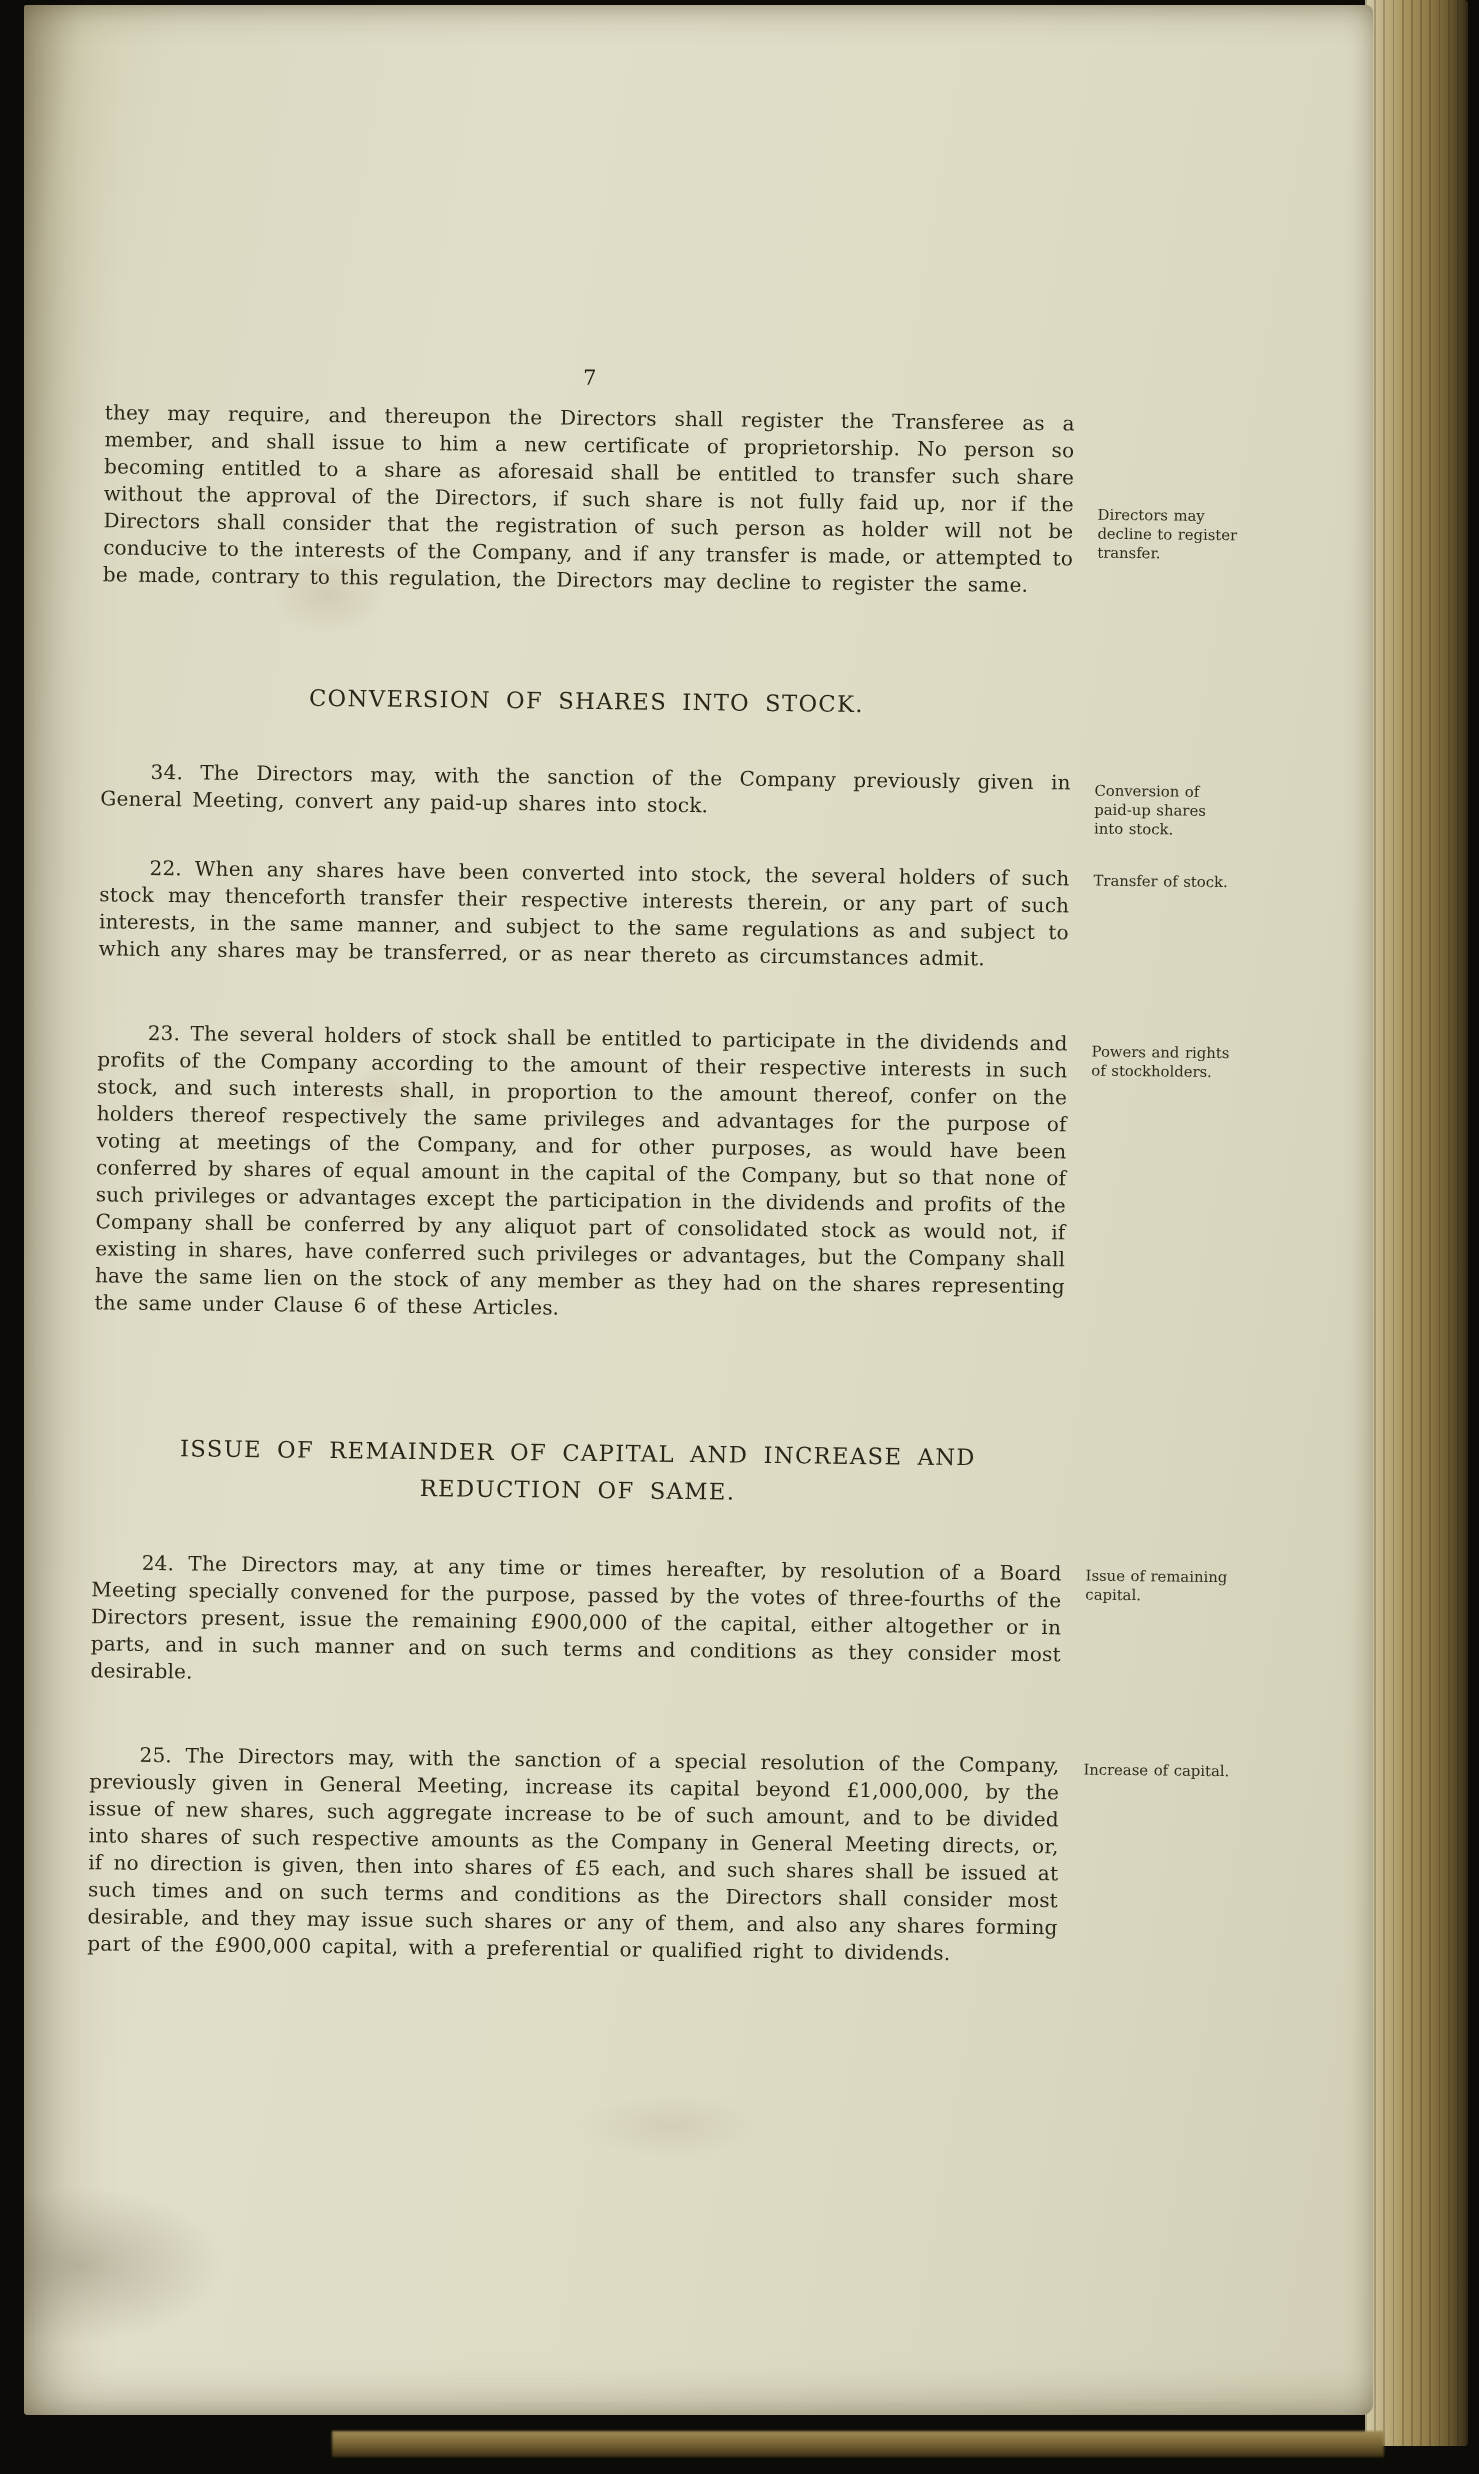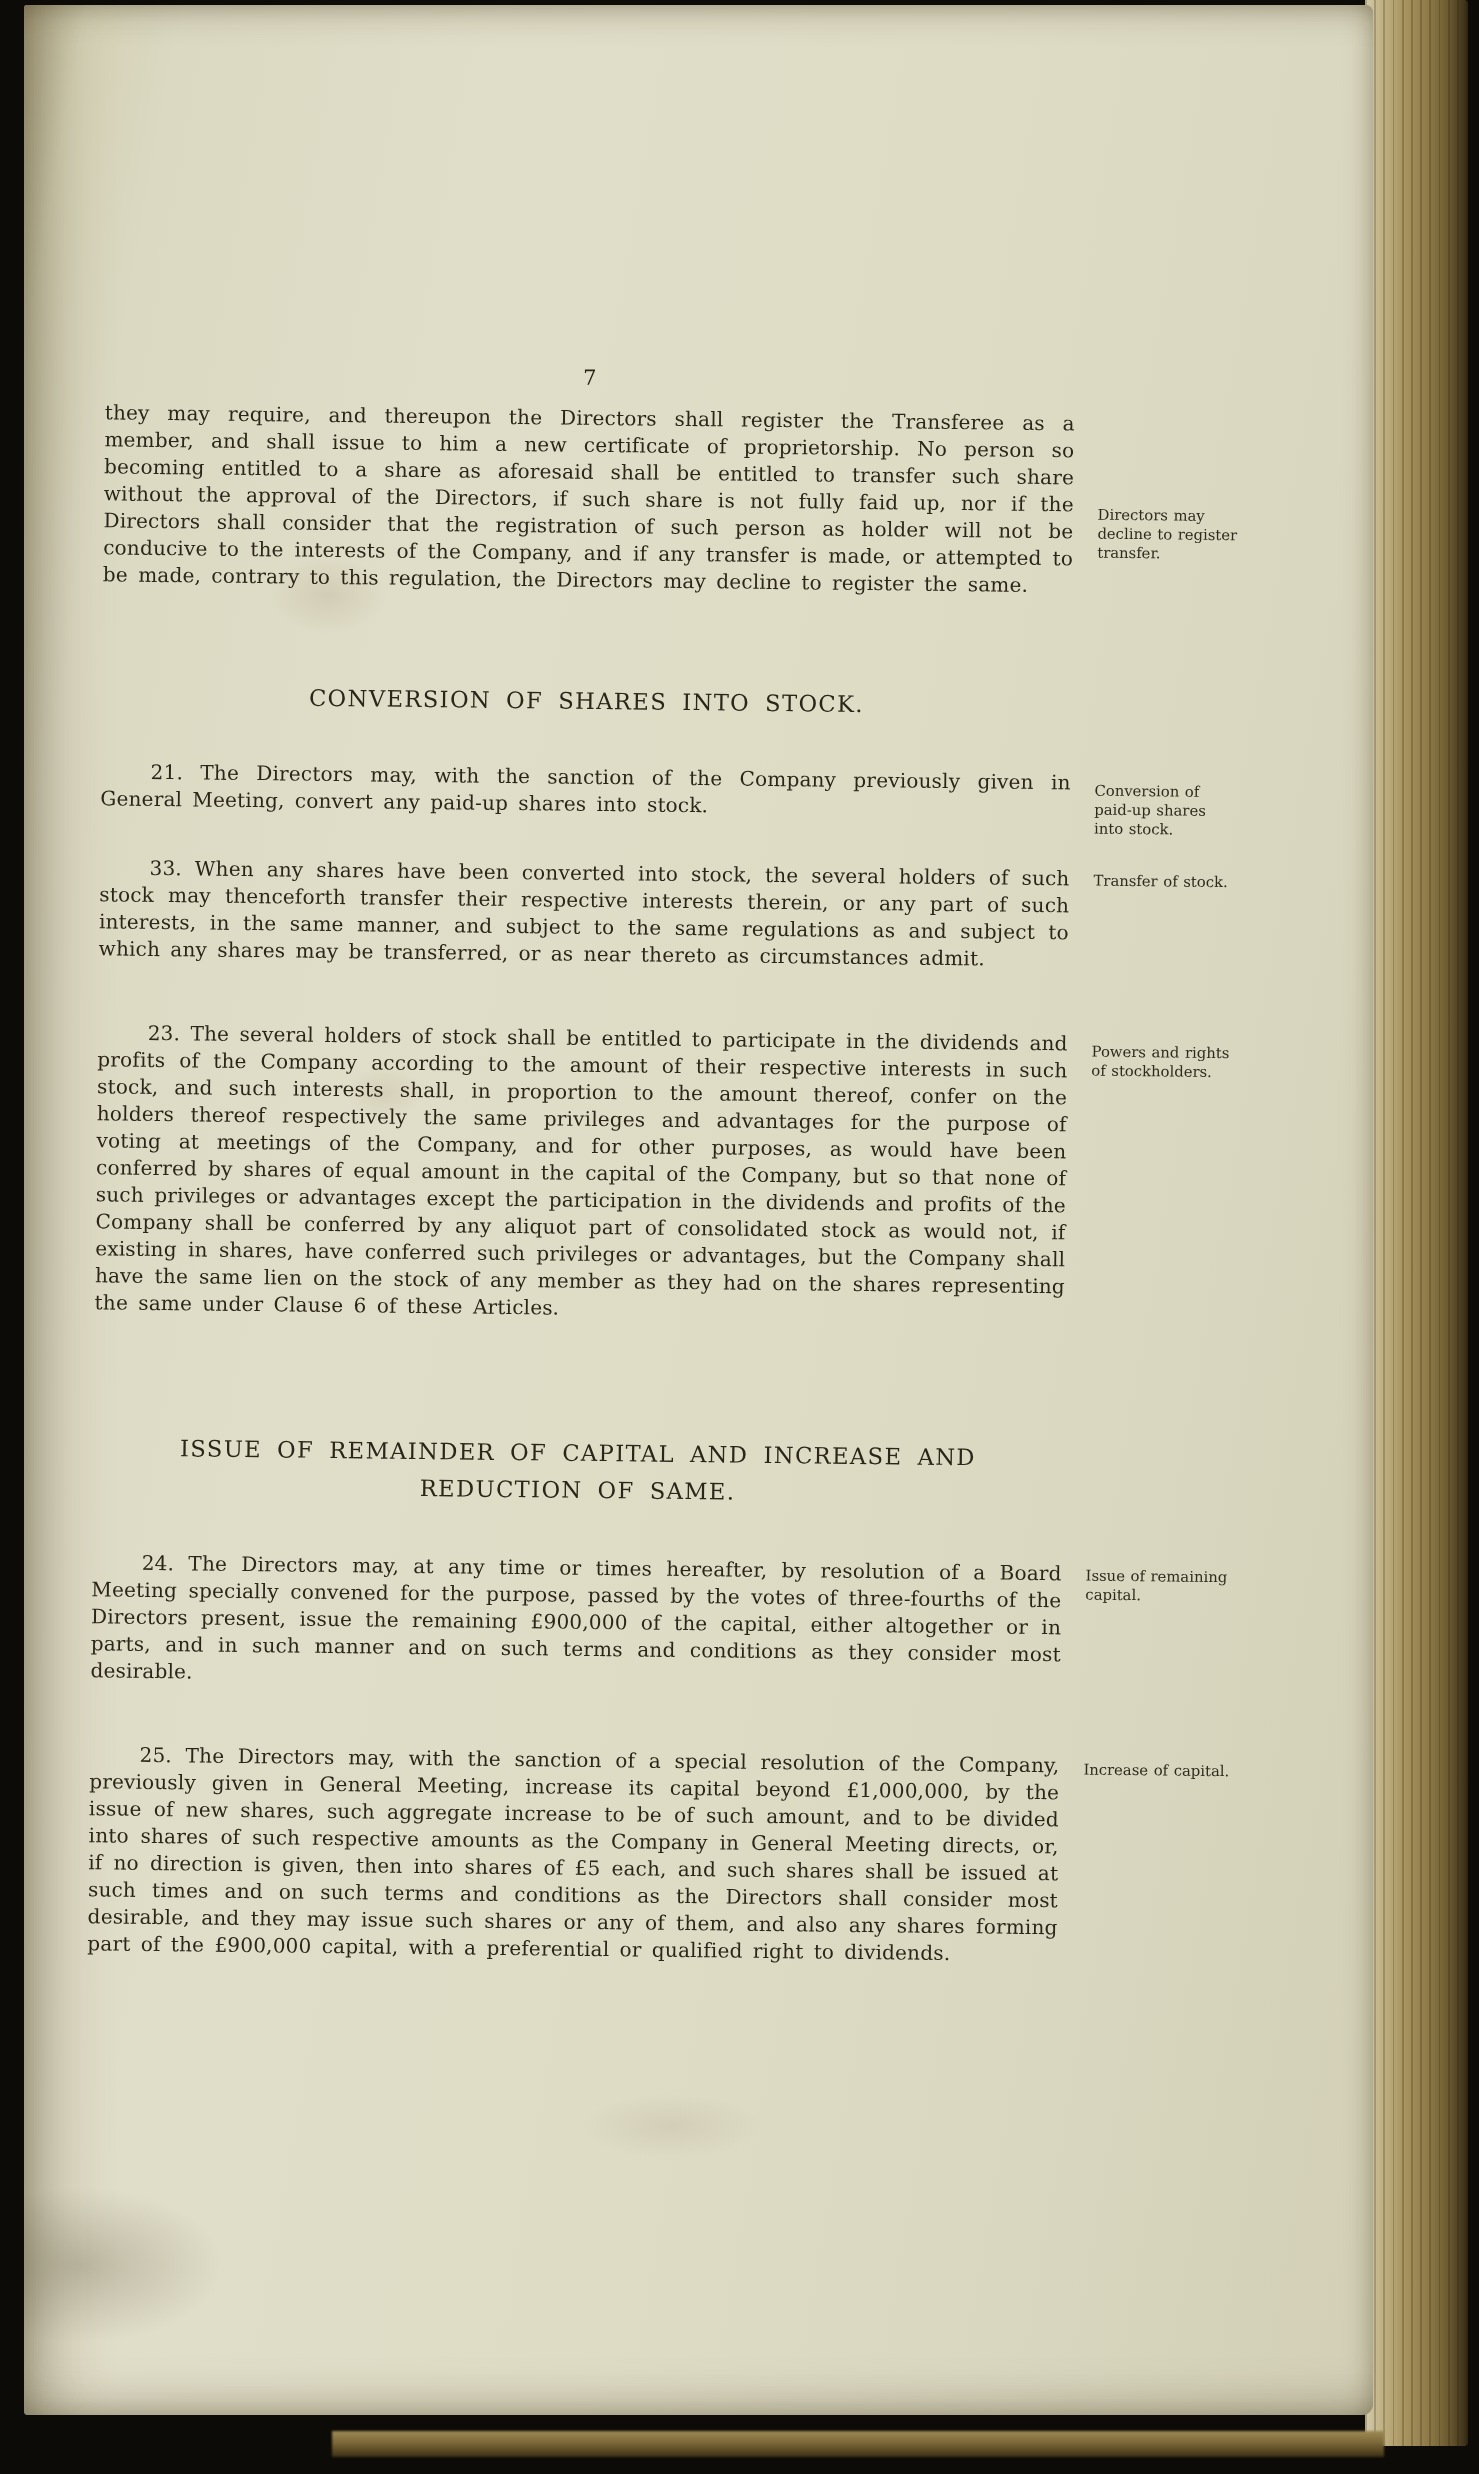--- a/index.html
+++ b/index.html
@@ -96,26 +96,26 @@
       <div class="flow">
 
         <div class="block b-intro">
           <p class="body">they may require, and thereupon the Directors shall register the Transferee as a member, and shall issue to him a new certificate of proprietorship.  No person so becoming entitled to a share as aforesaid shall be entitled to transfer such share without the approval of the Directors, if such share is not fully faid up, nor if the Directors shall consider that the registration of such person as holder will not be conducive to the interests of the Company, and if any transfer is made, or attempted to be made, contrary to this regulation, the Directors may decline to register the same.</p>
           <div class="note n-intro">Directors may decline to register transfer.</div>
         </div>
 
         <h2 class="heading h-conv">CONVERSION OF SHARES INTO STOCK.</h2>
 
         <div class="block b-c21">
-          <p class="body clause"><span>21.</span> <span>The Directors may, with the sanction of the Company previously given in General Meeting, convert any paid-up shares into stock.</span></p>
+          <p class="body clause"><span>34.</span> <span>The Directors may, with the sanction of the Company previously given in General Meeting, convert any paid-up shares into stock.</span></p>
           <div class="note n-c21">Conversion of paid-up shares into stock.</div>
         </div>
 
         <div class="block b-c22">
-          <p class="body clause"><span>33.</span> <span>When any shares have been converted into stock, the several holders of such stock may thenceforth transfer their respective interests therein, or any part of such interests, in the same manner, and subject to the same regulations as and subject to which any shares may be transferred, or as near thereto as circumstances admit.</span></p>
+          <p class="body clause"><span>22.</span> <span>When any shares have been converted into stock, the several holders of such stock may thenceforth transfer their respective interests therein, or any part of such interests, in the same manner, and subject to the same regulations as and subject to which any shares may be transferred, or as near thereto as circumstances admit.</span></p>
           <div class="note n-c22">Transfer of stock.</div>
         </div>
 
         <div class="block b-c23">
           <p class="body clause"><span>23.</span> <span>The several holders of stock shall be entitled to participate in the dividends and profits of the Company according to the amount of their respective interests in such stock, and such interests shall, in proportion to the amount thereof, confer on the holders thereof respectively the same privileges and advantages for the purpose of voting at meetings of the Company, and for other purposes, as would have been conferred by shares of equal amount in the capital of the Company, but so that none of such privileges or advantages except the participation in the dividends and profits of the Company shall be conferred by any aliquot part of consolidated stock as would not, if existing in shares, have conferred such privileges or advantages, but the Company shall have the same lien on the stock of any member as they had on the shares representing the same under Clause 6 of these Articles.</span></p>
           <div class="note n-c23">Powers and rights of stockholders.</div>
         </div>
 
         <h2 class="heading h-issue">ISSUE OF REMAINDER OF CAPITAL AND INCREASE AND REDUCTION OF SAME.</h2>
 

